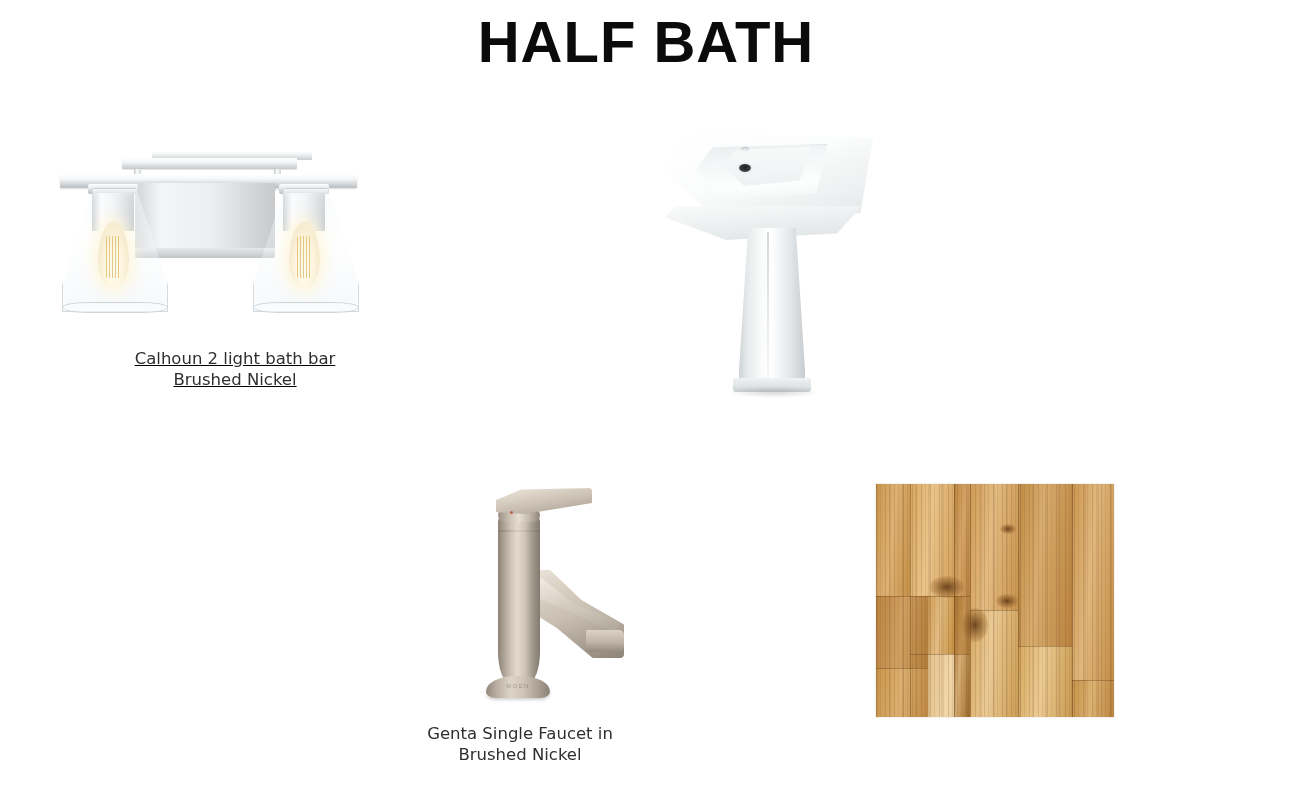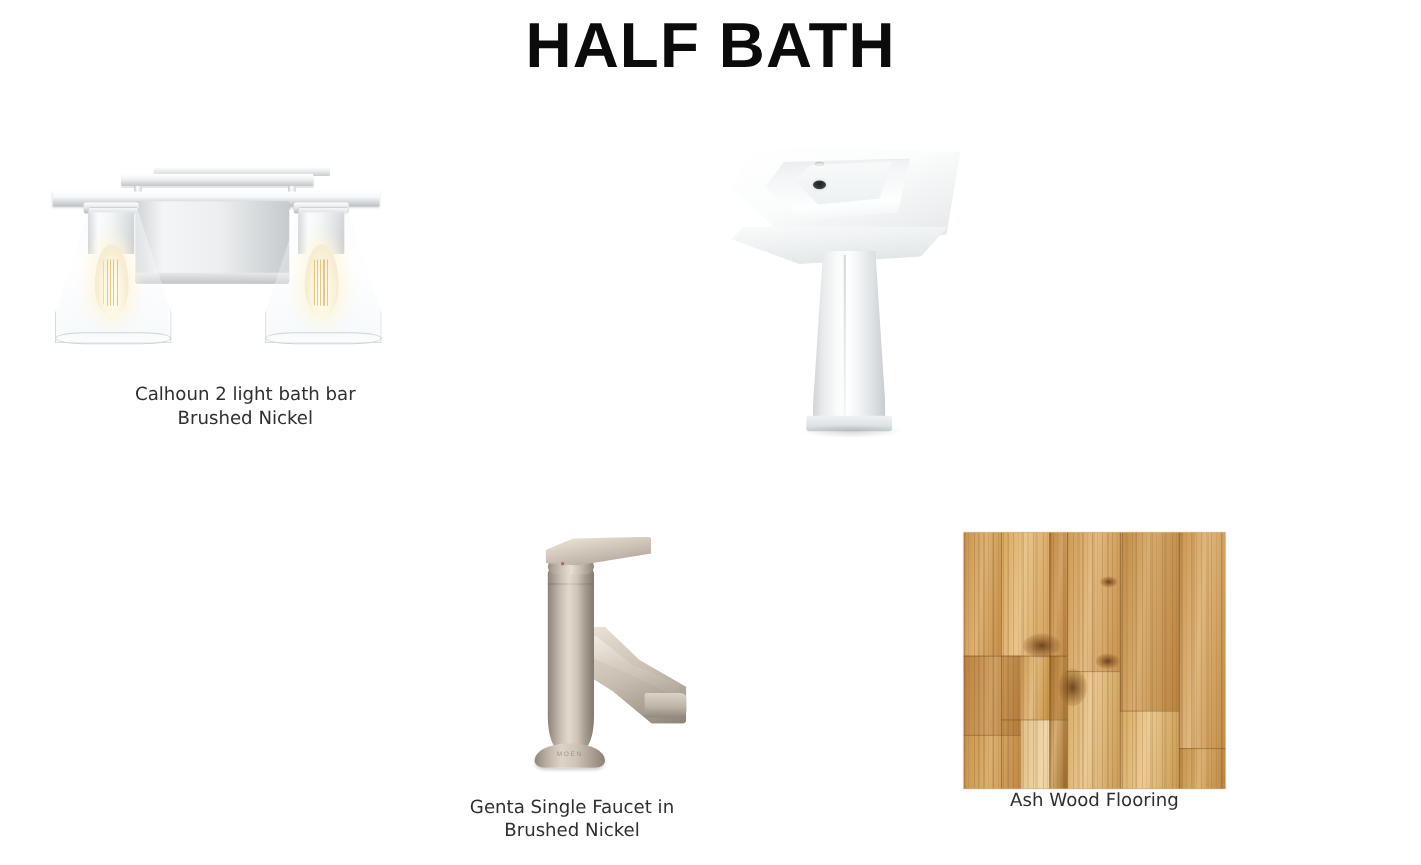--- a/index.html
+++ b/index.html
@@ -41,21 +41,21 @@
     line-height: 21px;
     color: #2f2f2f;
     white-space: pre-line;
   }
   .item-media {
     position: relative;
     margin: 0 auto;
   }
 
   
-  #item-light { left: 48px; top: 128px; width: 350px; }
+  #item-light { left: 60px; top: 128px; width: 350px; text-decoration: underline; }
   #light-media { width: 350px; height: 220px; }
 
   
   .lt-toprail {
     position: absolute; left: 92px; top: 24px; width: 160px; height: 8px;
     background: linear-gradient(180deg,#fdfdfd 0%,#e9ebec 45%,#c9cdd0 100%);
     border-radius: 1px;
   }
   .lt-toprail-plate {
     position: absolute; left: 62px; top: 30px; width: 175px; height: 11px;
@@ -407,14 +407,13 @@
     <div class="seam-v" style="left:94px;"></div>
     <div class="seam-v" style="left:142px;"></div>
     <div class="seam-v" style="left:196px;"></div>
     <div class="seam-h" style="top:112px;left:0;width:94px;"></div>
     <div class="seam-h" style="top:170px;left:34px;width:60px;"></div>
     <div class="seam-h" style="top:162px;left:142px;width:54px;"></div>
     <div class="seam-h" style="top:196px;left:196px;width:42px;"></div>
     <div class="seam-h" style="top:126px;left:94px;width:48px;"></div>
     <div class="seam-h" style="top:184px;left:0;width:52px;"></div>
   </div>
-  <div class="item-caption">Ash Wood Flooring</div>
 </div>
 
 </body></html>

